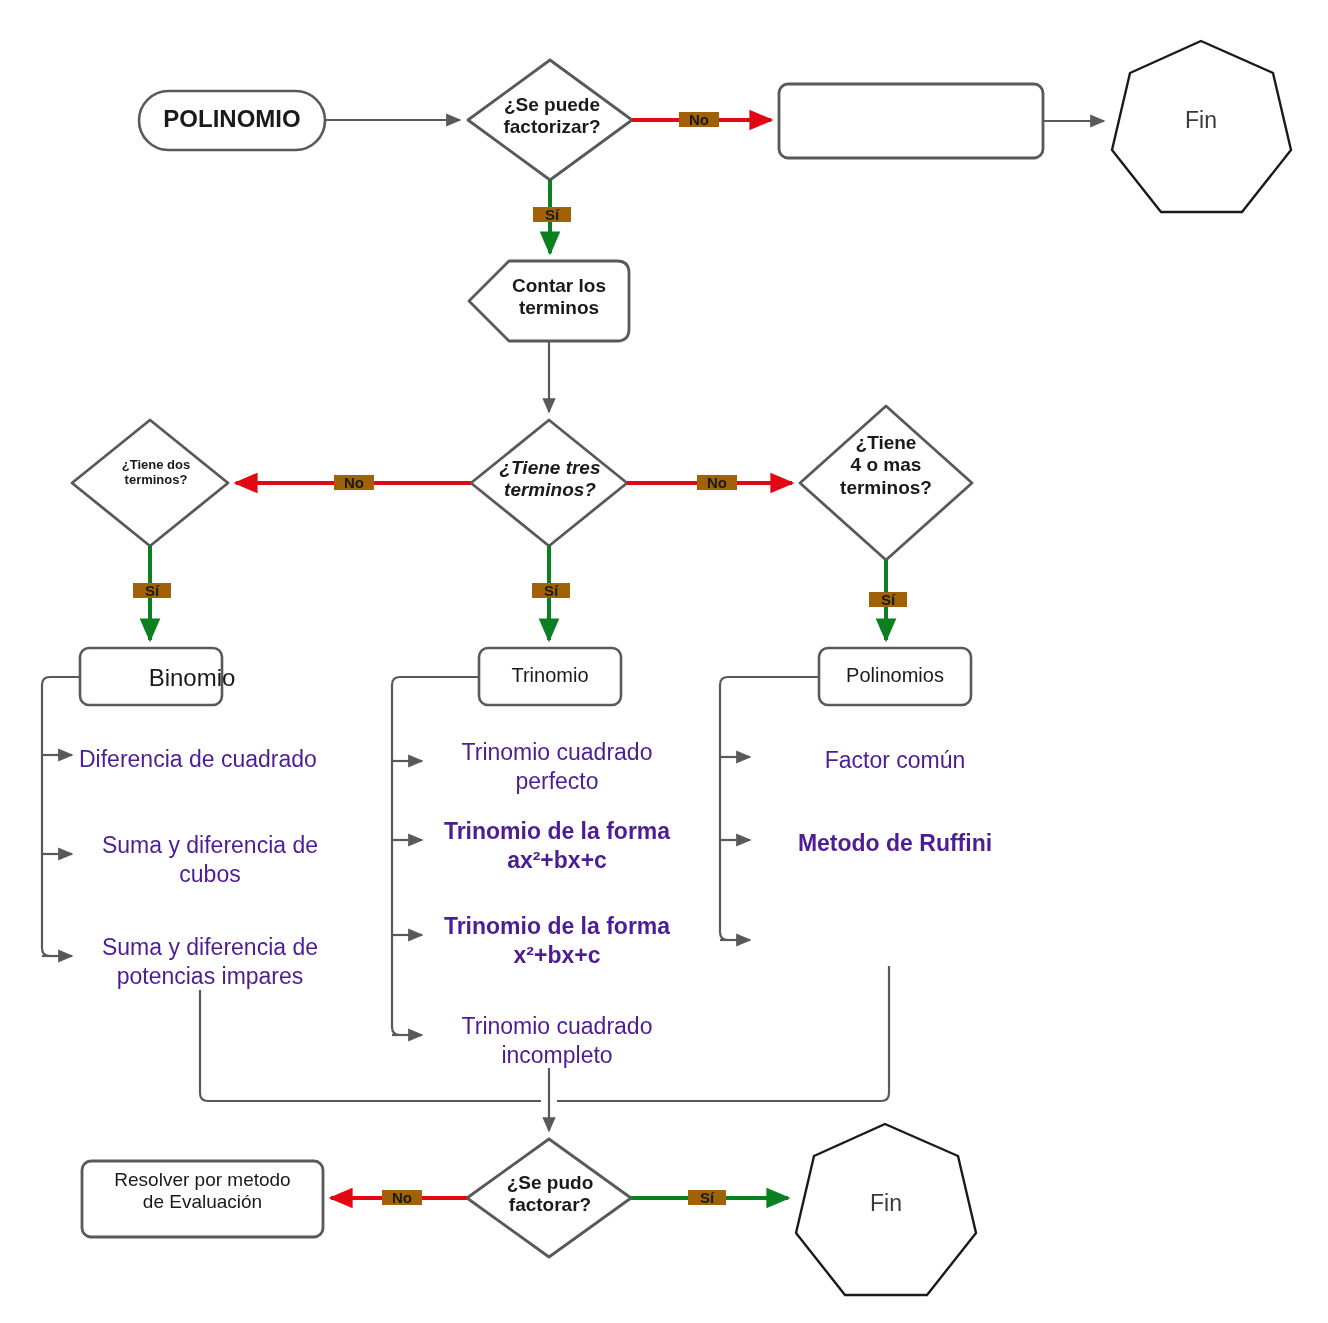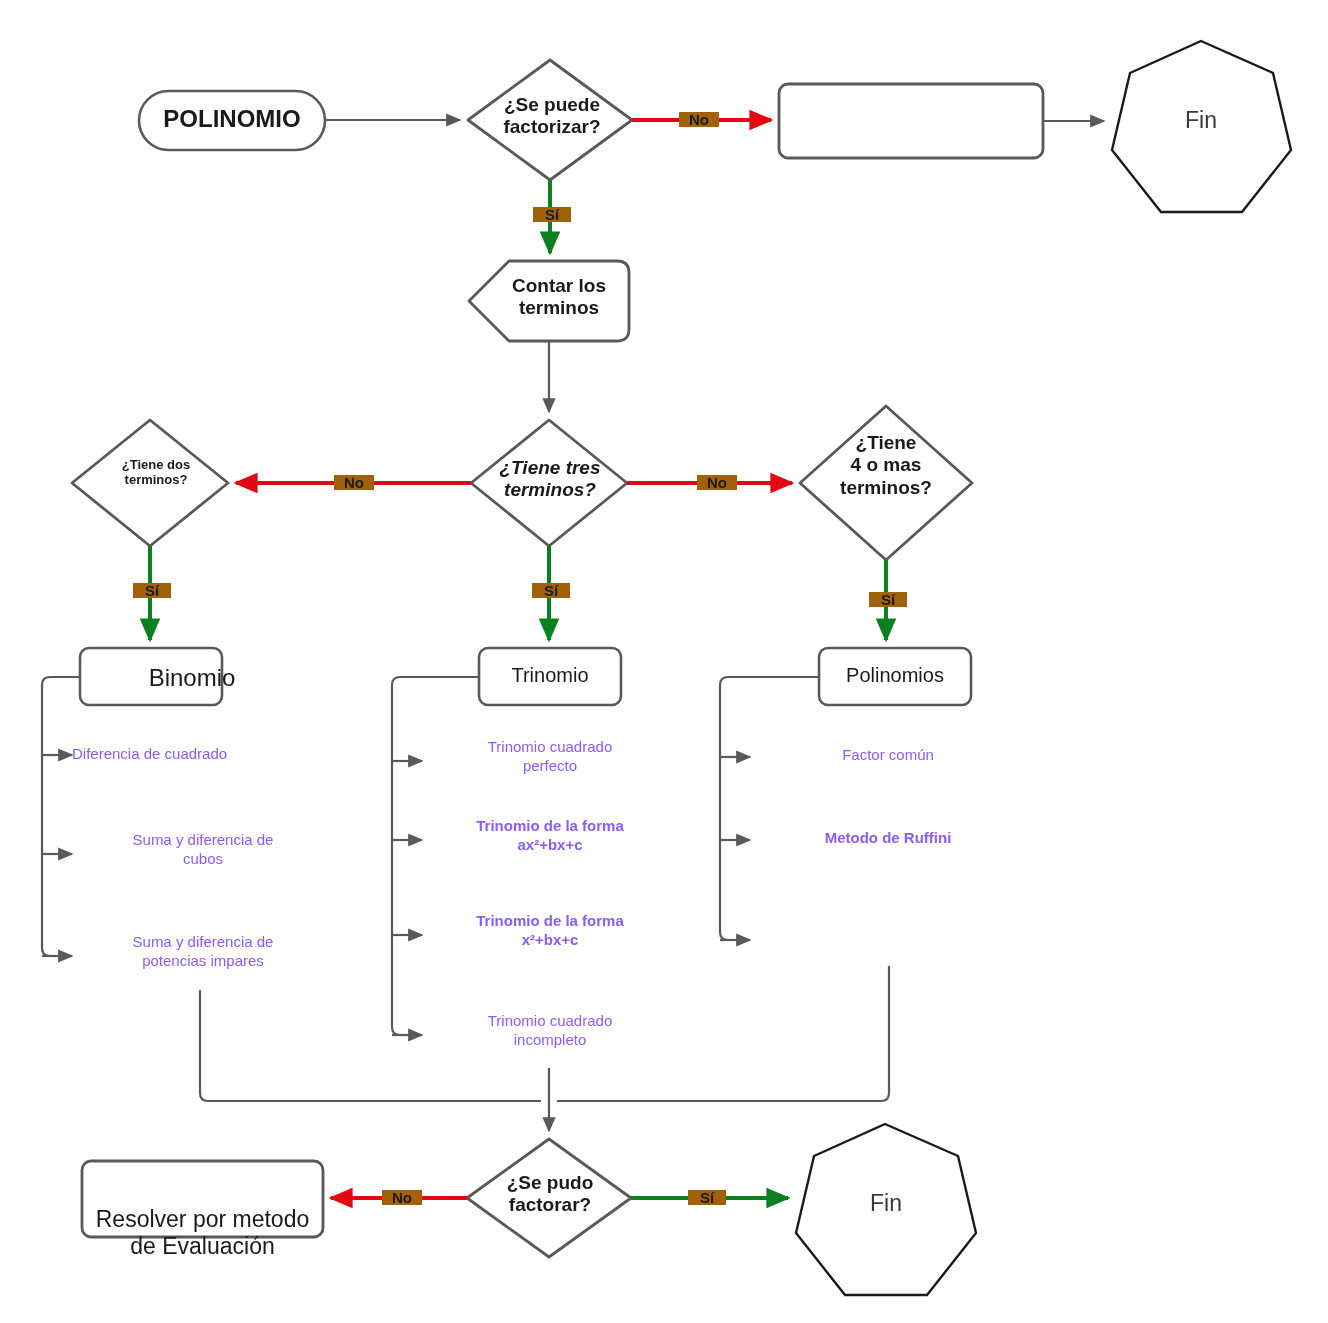--- a/index.html
+++ b/index.html
@@ -39,24 +39,25 @@
     color: #1a1a1a;
     font-weight: bold;
     text-align: center;
     background: #a16207;
     padding: 0 2px;
     line-height: 1;
   }
   .leaf-text {
     position: absolute;
     text-align: center;
-    color: #8b5cf6;
-    font-size: 15px;
+    color: #4c1d95;
+    font-size: 23px;
     line-height: 1.25;
     white-space: pre-line;
+    margin-left: 7px;
   }
 </style>
 </head>
 <body>
 
 <div id="canvas">
 
   <svg id="svgroot" viewBox="0 0 1328 1323">
     <defs>
       <marker id="arr-gray" viewBox="0 0 10 10" refX="9" refY="5" markerWidth="7" markerHeight="7" orient="auto-start-reverse">
@@ -168,21 +169,21 @@
 
   <div class="node-text" style="left:80px; top:664px; width:150px; font-size:24px;margin-left:37px;">Binomio</div>
 
   <div class="node-text" style="left:479px; top:664px; width:142px; font-size:20px;">Trinomio</div>
 
   <div class="node-text" style="left:819px; top:664px; width:152px; font-size:20px;">Polinomios</div>
 
   <div class="node-text t-bold" style="left:476px; top:1172px; width:148px; font-size:19px;">¿Se pudo
 factorar?</div>
 
-  <div class="node-text" style="left:84px; top:1206px; width:237px; font-size:23px;">Resolver por metodo
+  <div class="node-text" style="left:84px; top:1169px; width:237px; font-size:19px;">Resolver por metodo
 de Evaluación</div>
 
   <div class="node-text" style="left:826px; top:1190px; width:120px; font-size:23px; color:#3a3a3a;">Fin</div>
 
   <div class="leaf-text" style="left:72px; top:745px; width:260px; text-align:left;">Diferencia de cuadrado</div>
   <div class="leaf-text" style="left:78px; top:831px; width:250px;">Suma y diferencia de
 cubos</div>
   <div class="leaf-text" style="left:78px; top:933px; width:250px;">Suma y diferencia de
 potencias impares</div>
 

